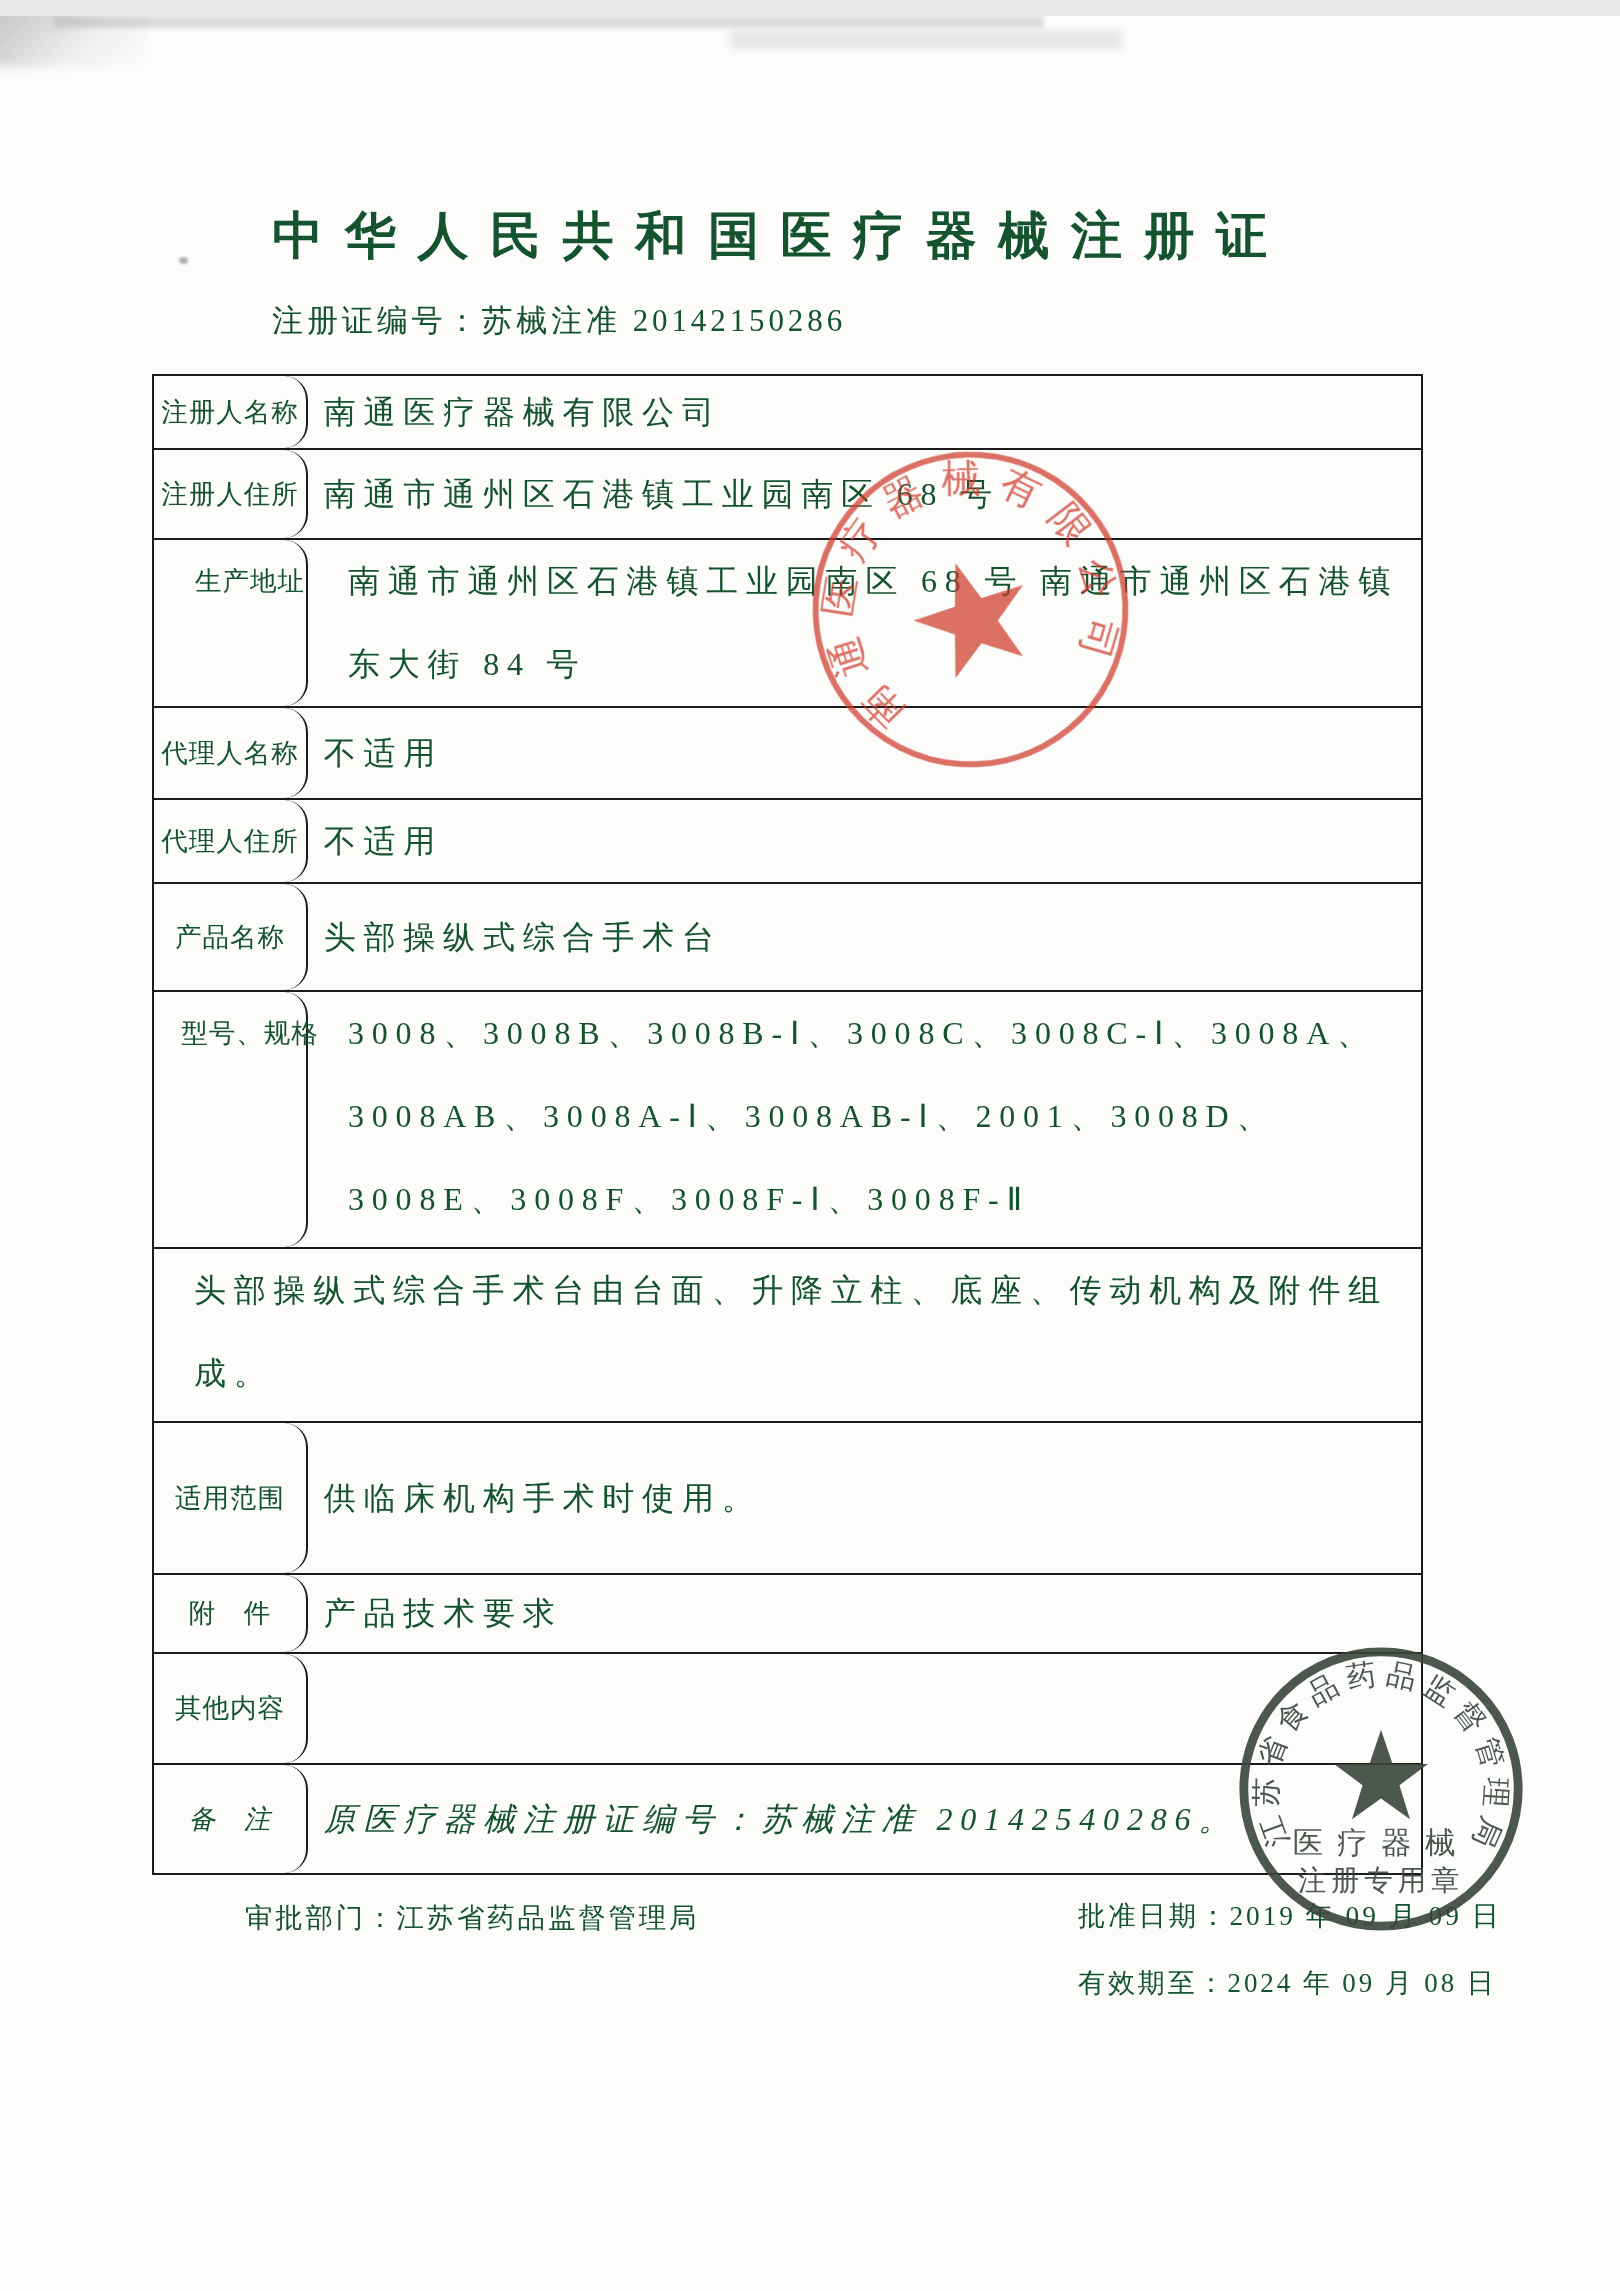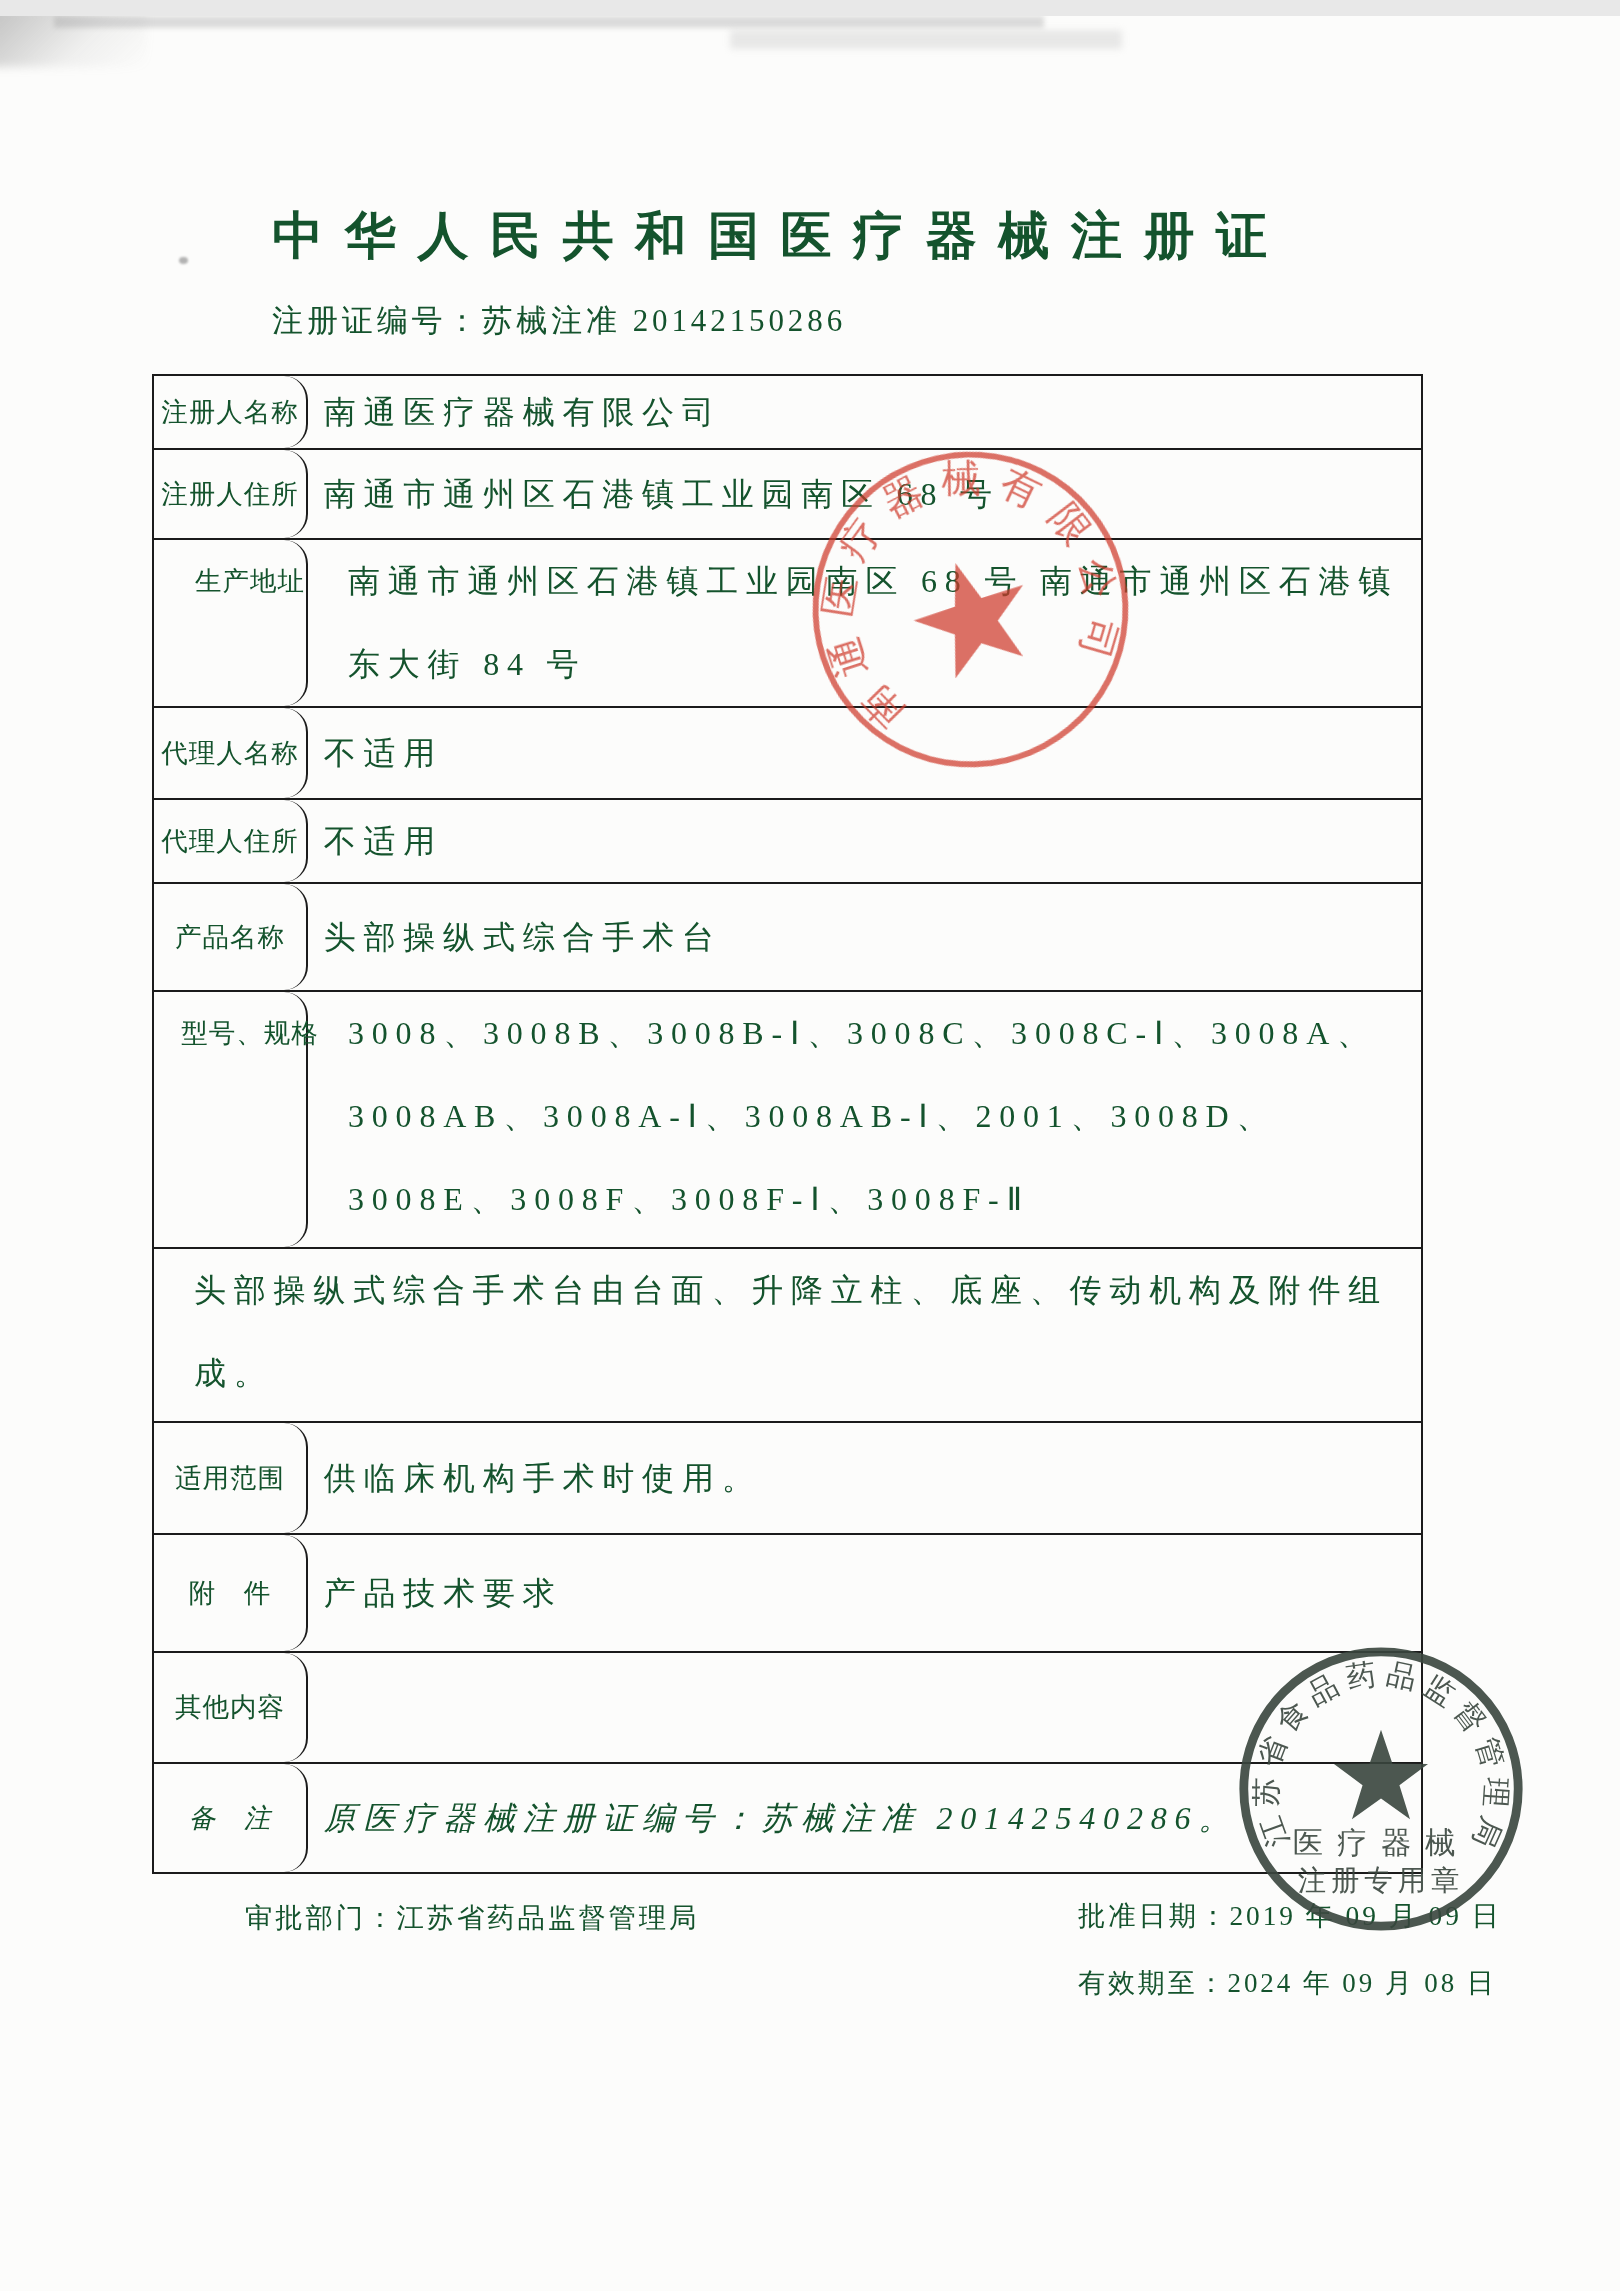--- a/index.html
+++ b/index.html
@@ -99,25 +99,25 @@
       <div class="cell label">产品名称</div>
       <div class="cell value">头部操纵式综合手术台</div>
     </div>
     <div class="row top" style="height:257px">
       <div class="cell label">型号、规格</div>
       <div class="cell value">3008、3008B、3008B-Ⅰ、3008C、3008C-Ⅰ、3008A、3008AB、3008A-Ⅰ、3008AB-Ⅰ、2001、3008D、3008E、3008F、3008F-Ⅰ、3008F-Ⅱ</div>
     </div>
     <div class="row top" style="height:174px">
       <div class="cell value">头部操纵式综合手术台由台面、升降立柱、底座、传动机构及附件组成。</div>
     </div>
-    <div class="row" style="height:112px">
+    <div class="row" style="height:152px">
       <div class="cell label">适用范围</div>
       <div class="cell value">供临床机构手术时使用。</div>
     </div>
-    <div class="row" style="height:118px">
+    <div class="row" style="height:79px">
       <div class="cell label">附　件</div>
       <div class="cell value">产品技术要求</div>
     </div>
     <div class="row" style="height:111px">
       <div class="cell label">其他内容</div>
       <div class="cell value"></div>
     </div>
     <div class="row" style="height:108px">
       <div class="cell label">备　注</div>
       <div class="cell value">原医疗器械注册证编号：苏械注准 20142540286。</div>

